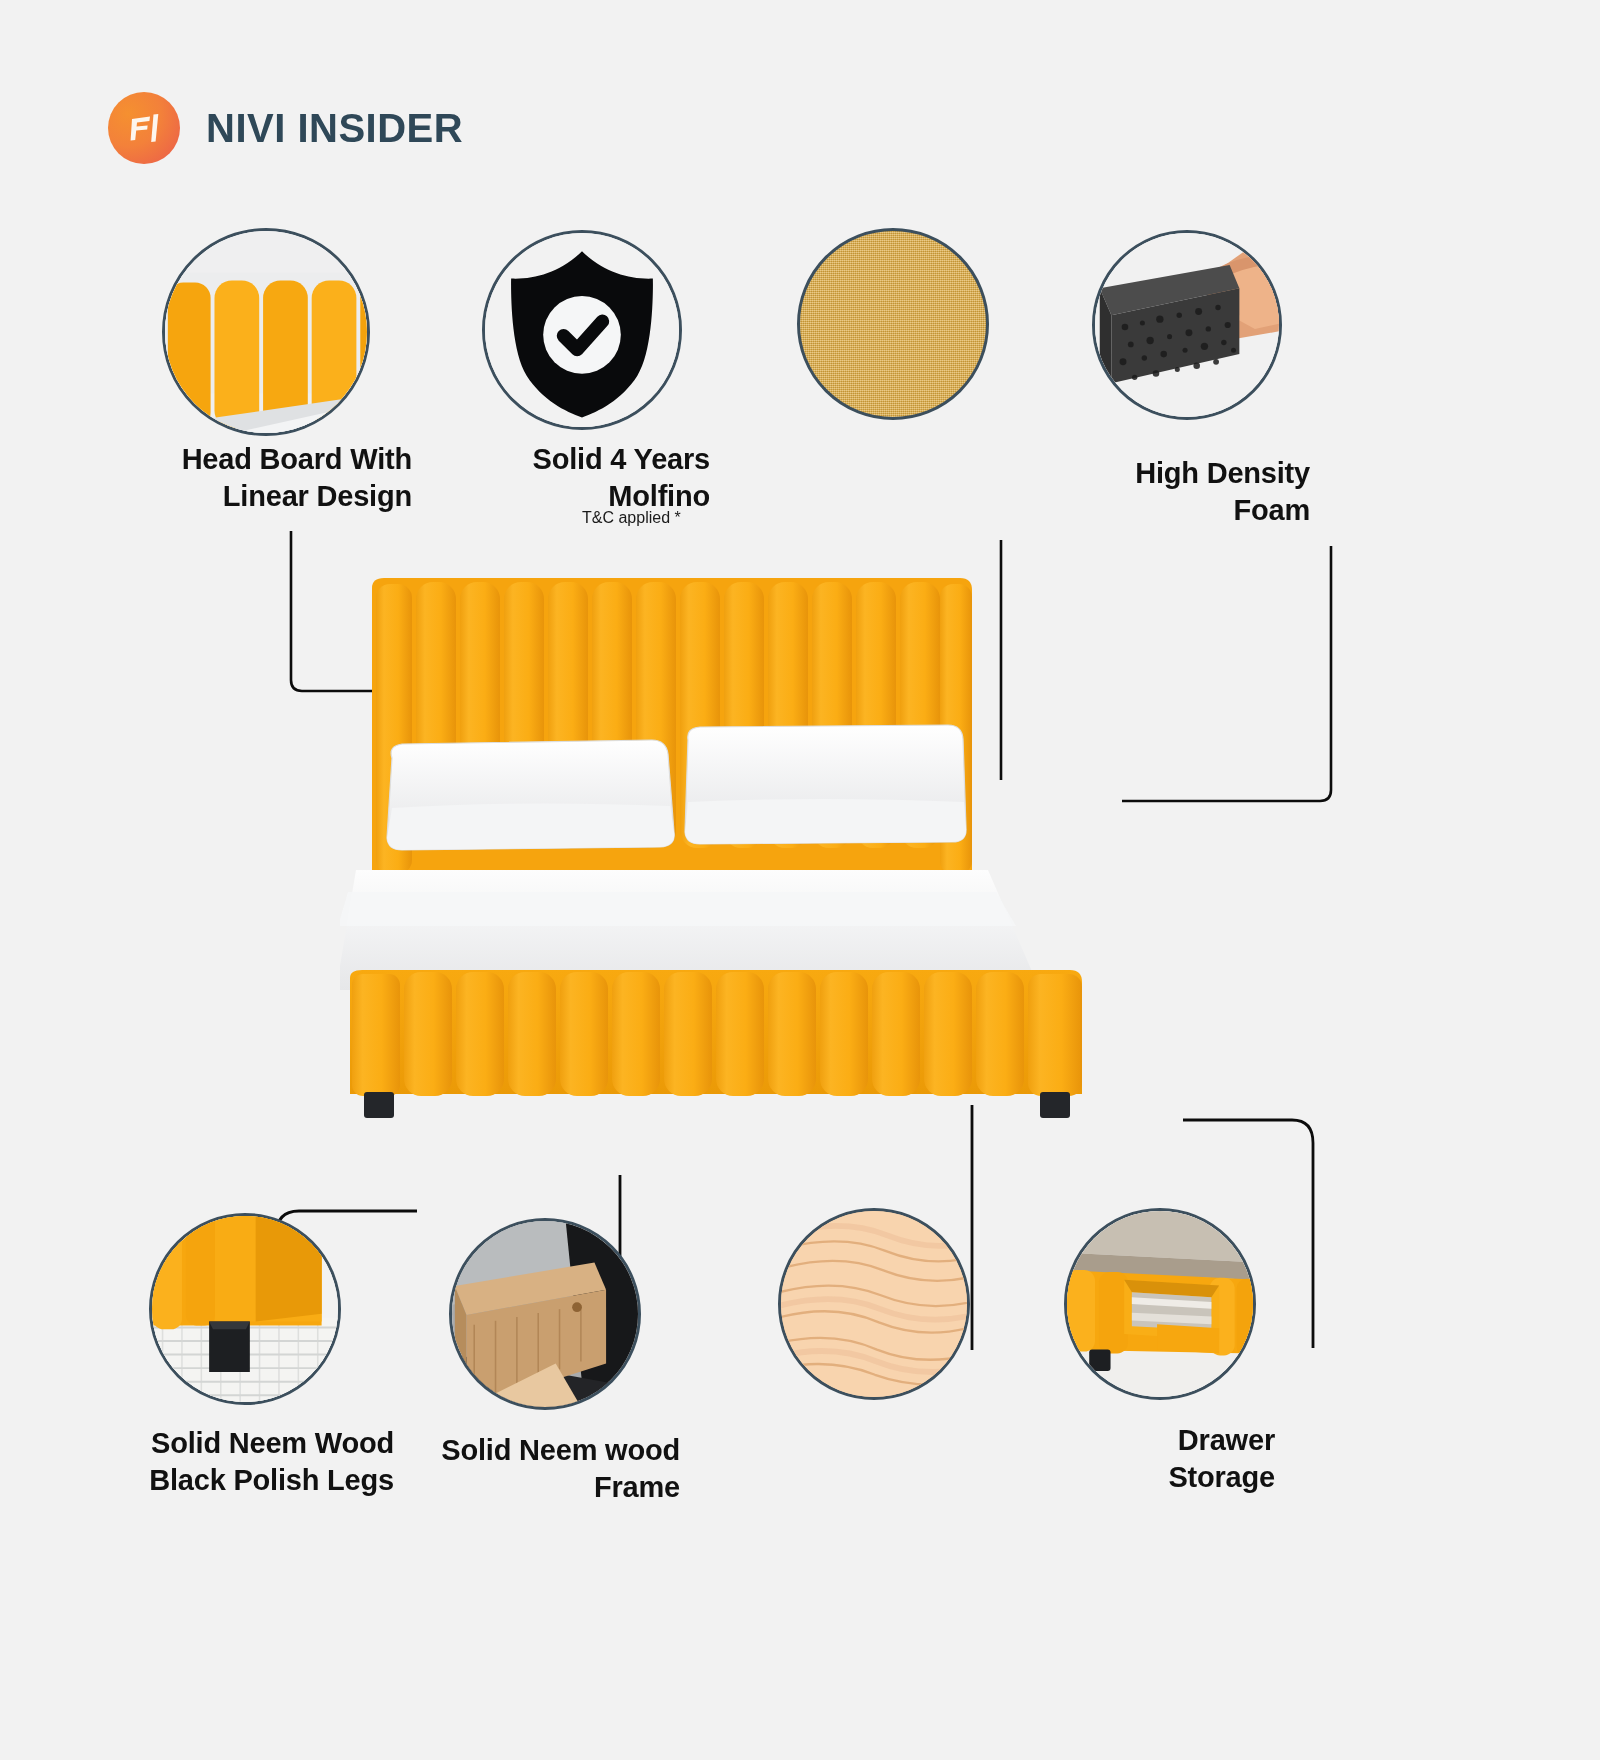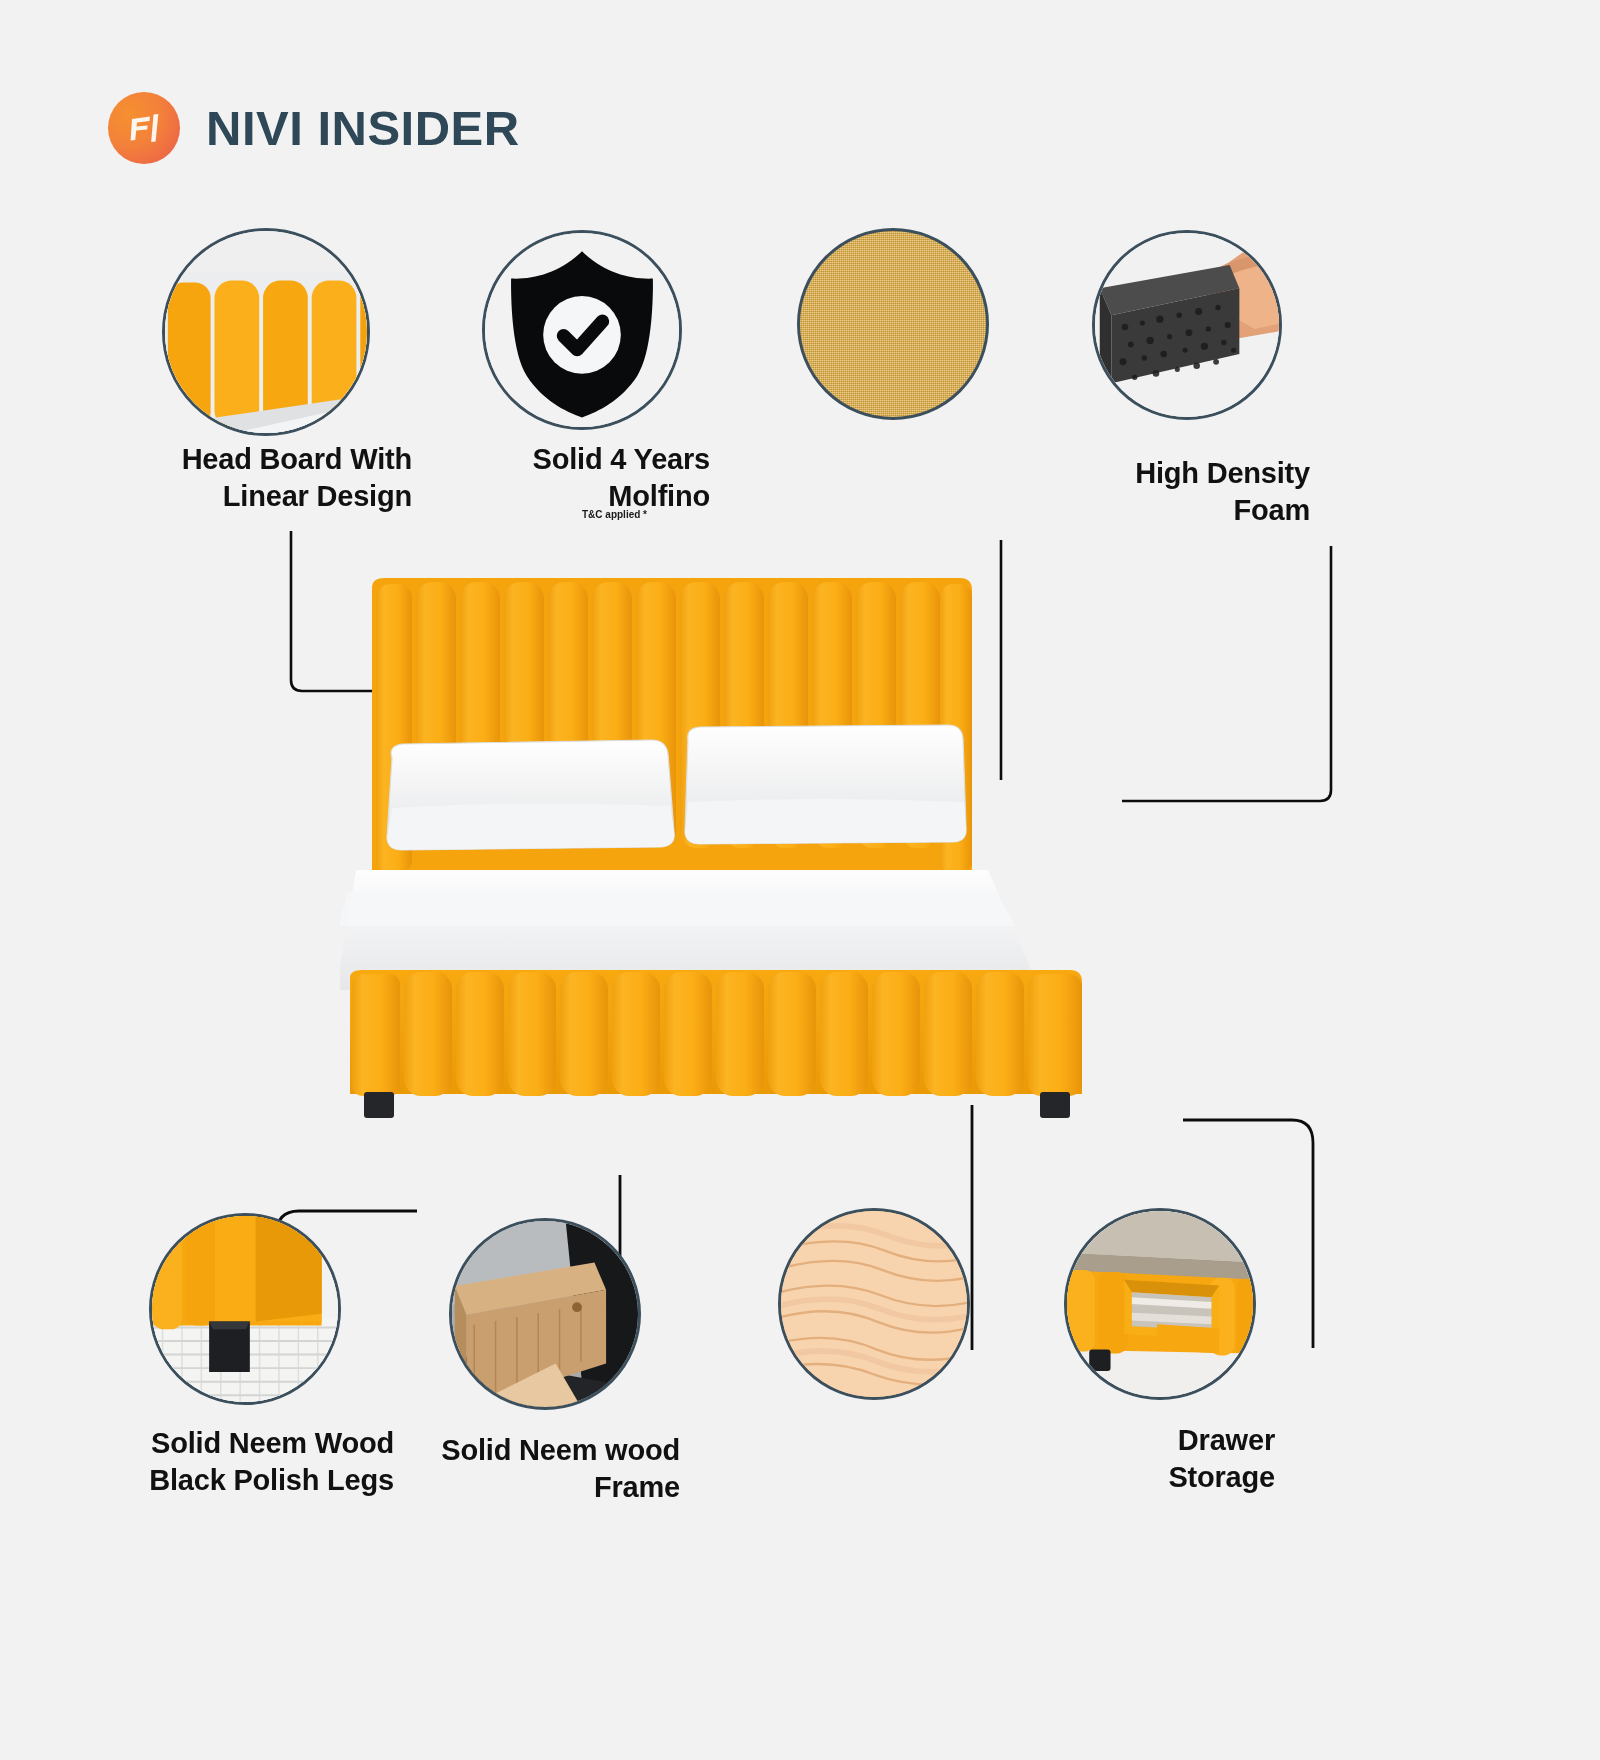--- a/index.html
+++ b/index.html
@@ -17,40 +17,40 @@
   .logo-mark {
     width: 72px; height: 72px; border-radius: 50%;
     background: radial-gradient(circle at 28% 30%, #f59030 0%, #f3813a 45%, #ea5a4c 100%);
     position: relative; flex: 0 0 auto;
   }
   .logo-mark .fi {
     position: absolute; left: 0; top: 0; width: 100%; height: 100%;
     display: flex; align-items: center; justify-content: center;
   }
   .logo-title {
-    font-size: 49px; font-weight: bold; letter-spacing: .5px;
+    font-size: 40px; font-weight: bold; letter-spacing: .5px;
     color: #2f4858; line-height: 1;
   }
 
   
   .circle {
     position: absolute; border-radius: 50%;
     border: 3px solid #3c4f5d; overflow: hidden;
     background: #fff;
   }
   .circle > .art { position: absolute; left: -3px; top: -3px; width: calc(100% + 6px); height: calc(100% + 6px); }
 
   .feat-label {
     position: absolute; text-align: right;
     font-size: 29px; font-weight: bold; color: #111;
     line-height: 1.28; letter-spacing: -0.2px;
   }
   .feat-sub {
     position: absolute; text-align: center;
-    font-size: 10px; font-weight: bold; color: #1a1a1a;
+    font-size: 16px; font-weight: normal; color: #1a1a1a;
   }
 
   
   .lines { position: absolute; left: 0; top: 0; width: 1600px; height: 1760px; }
 
   
   .fabric-art {
     background-color: #e0ae45;
     background-image:
       repeating-linear-gradient(0deg, rgba(255,255,255,.22) 0 1px, rgba(120,80,10,.16) 1px 2px),

